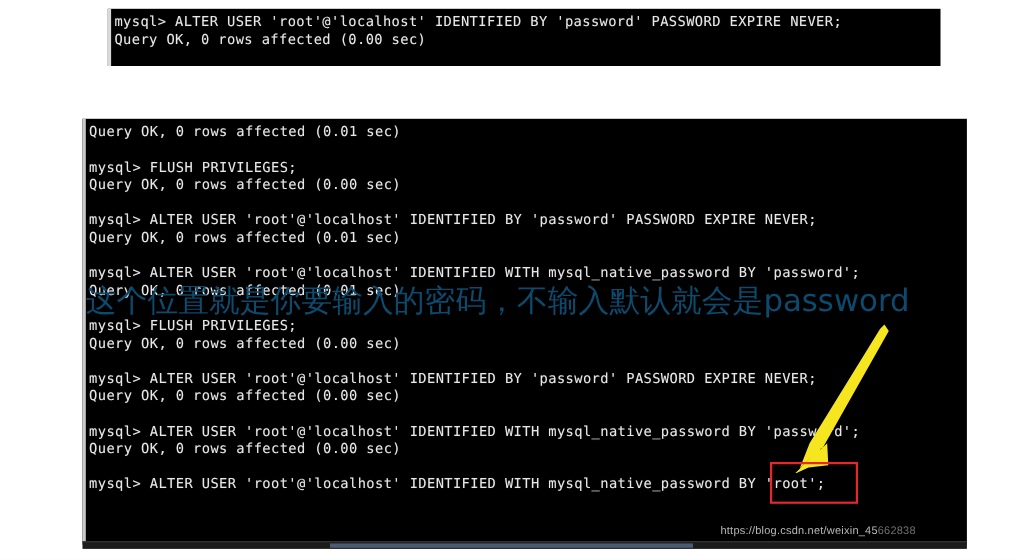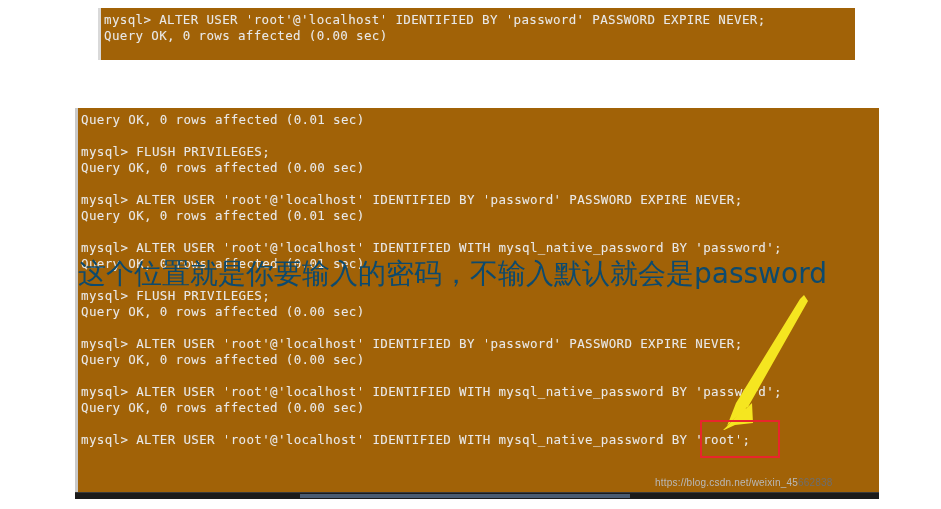--- a/index.html
+++ b/index.html
@@ -11,21 +11,21 @@
     width: 941px;
     height: 509px;
     position: relative;
     overflow: hidden;
     font-family: "Liberation Sans", sans-serif;
   }
 
   
   .term {
     position: absolute;
-    background: #a16207;
+    background: #000000;
     overflow: hidden;
   }
   .term-top {
     left: 98px;
     top: 8px;
     width: 754px;
     height: 52px;
     border-left: 3px solid #d9d9d9;
   }
   .term-main {

